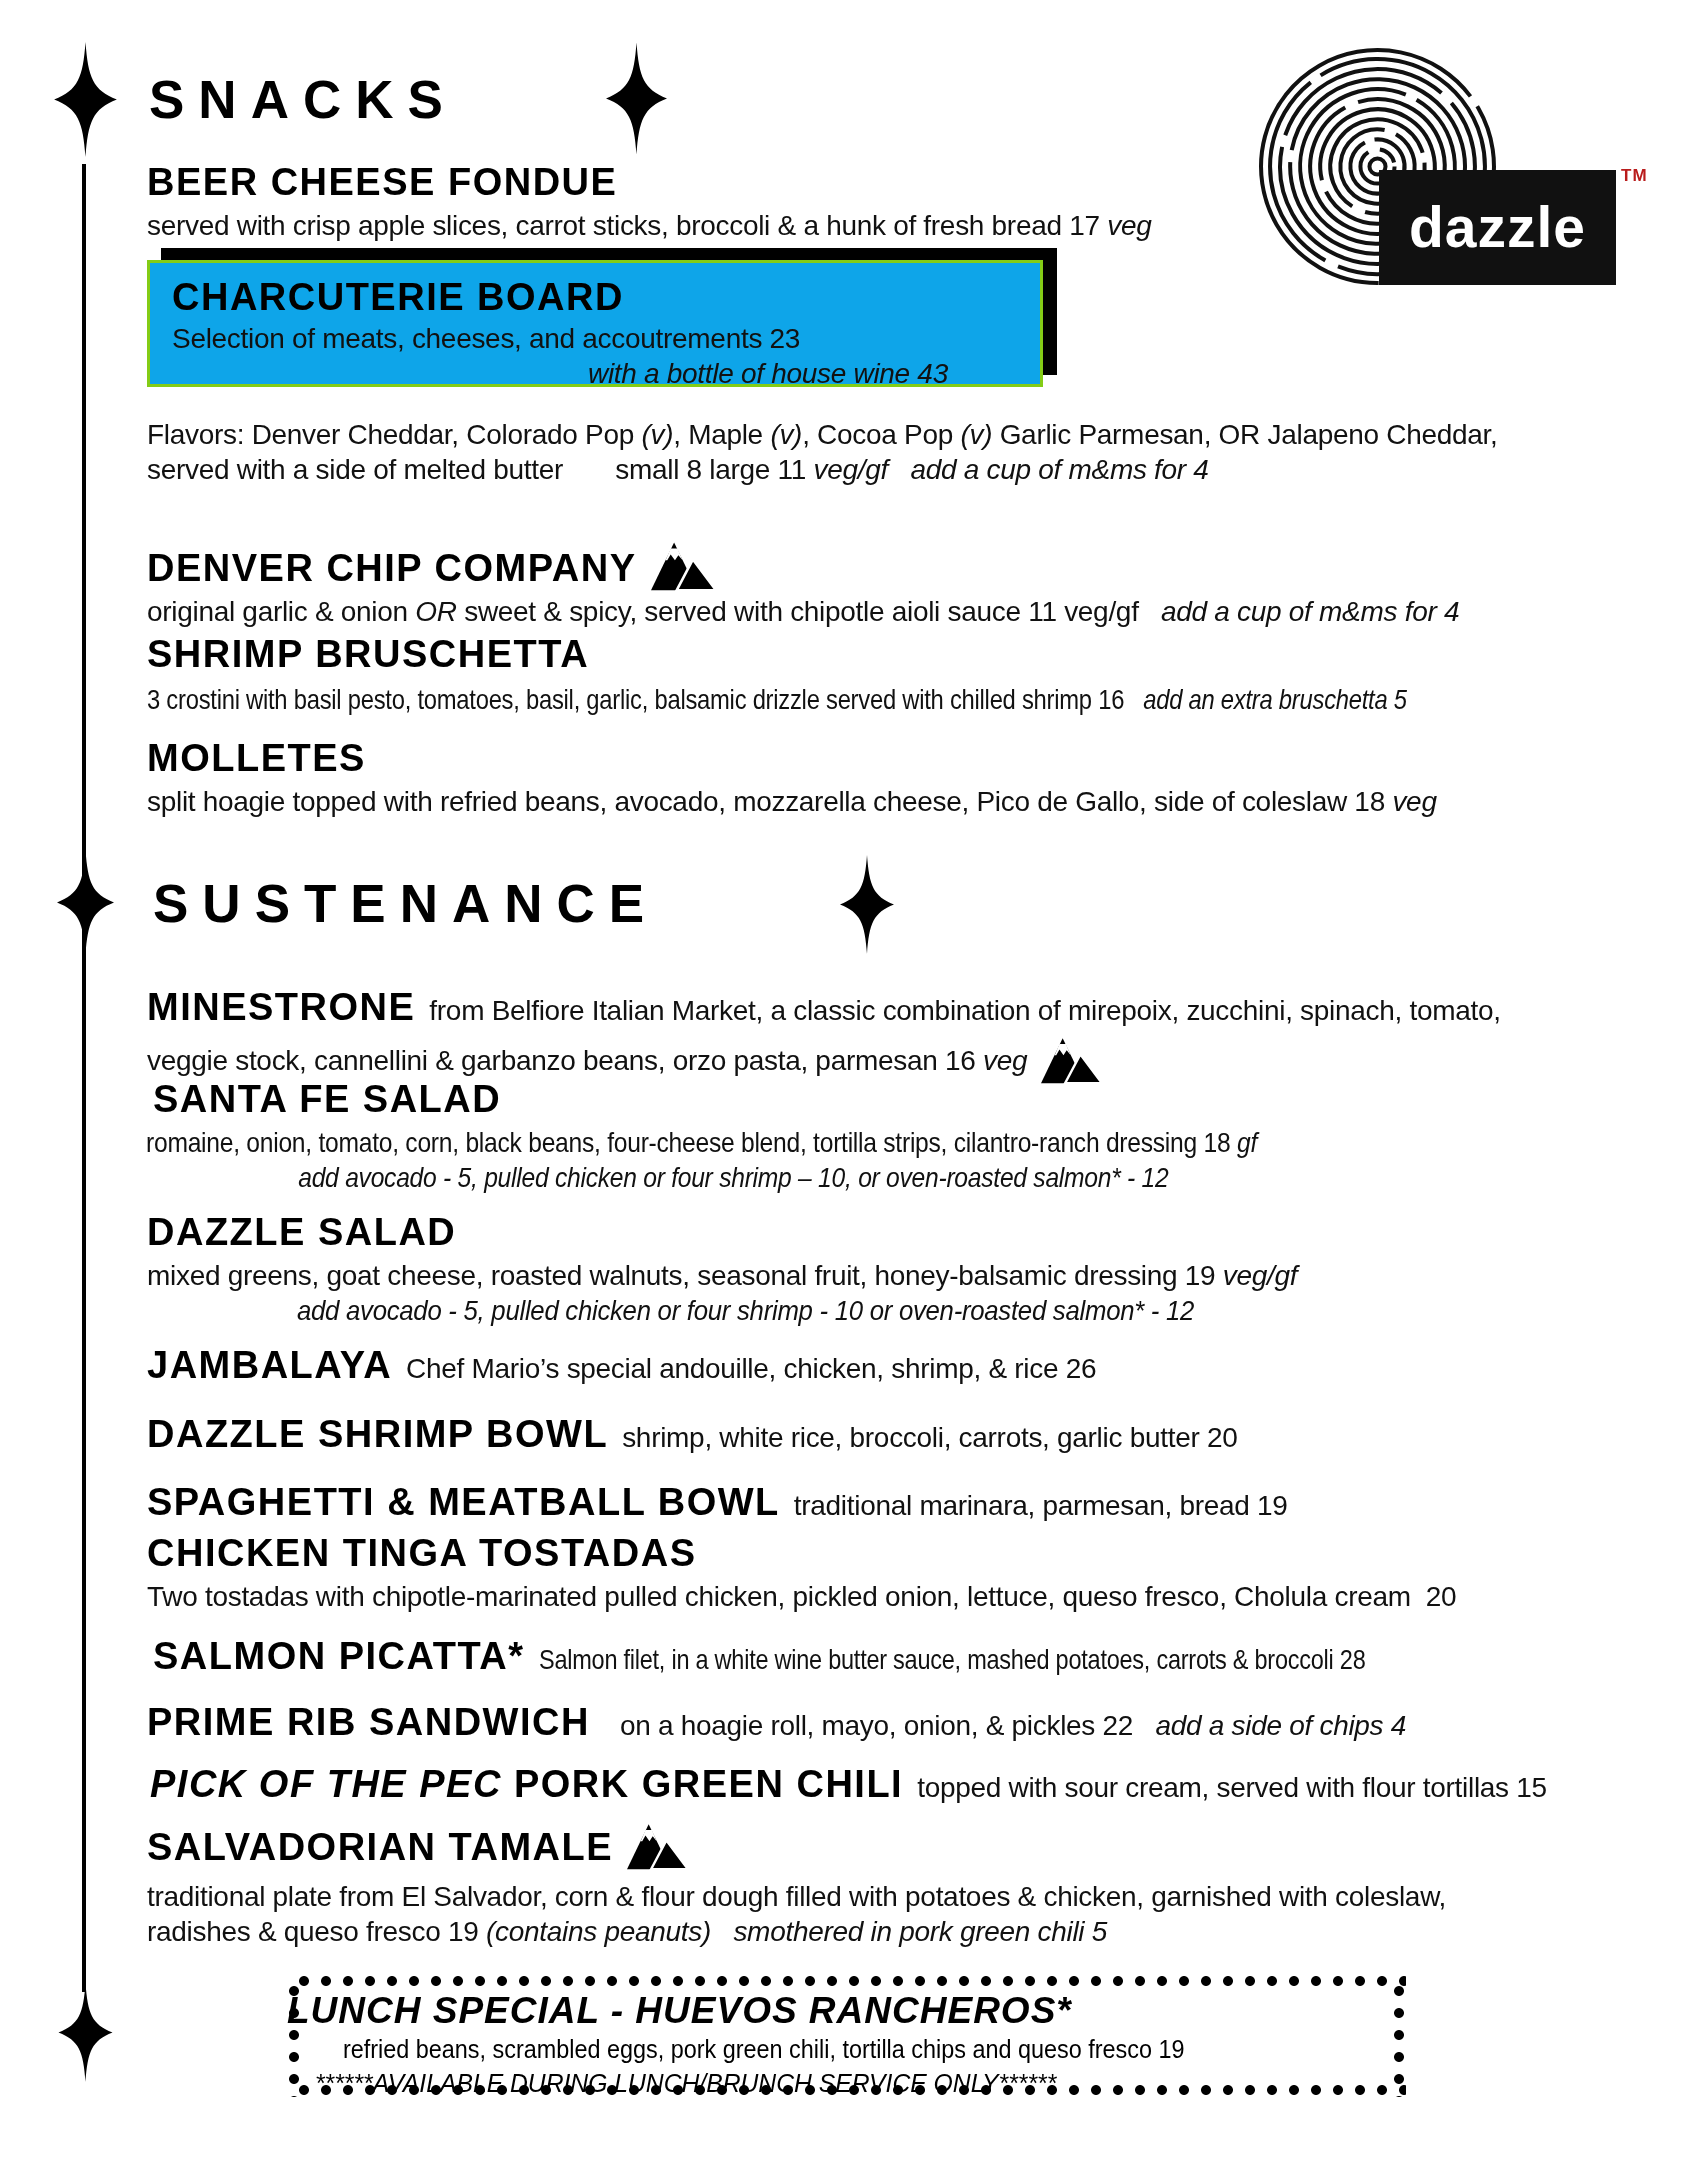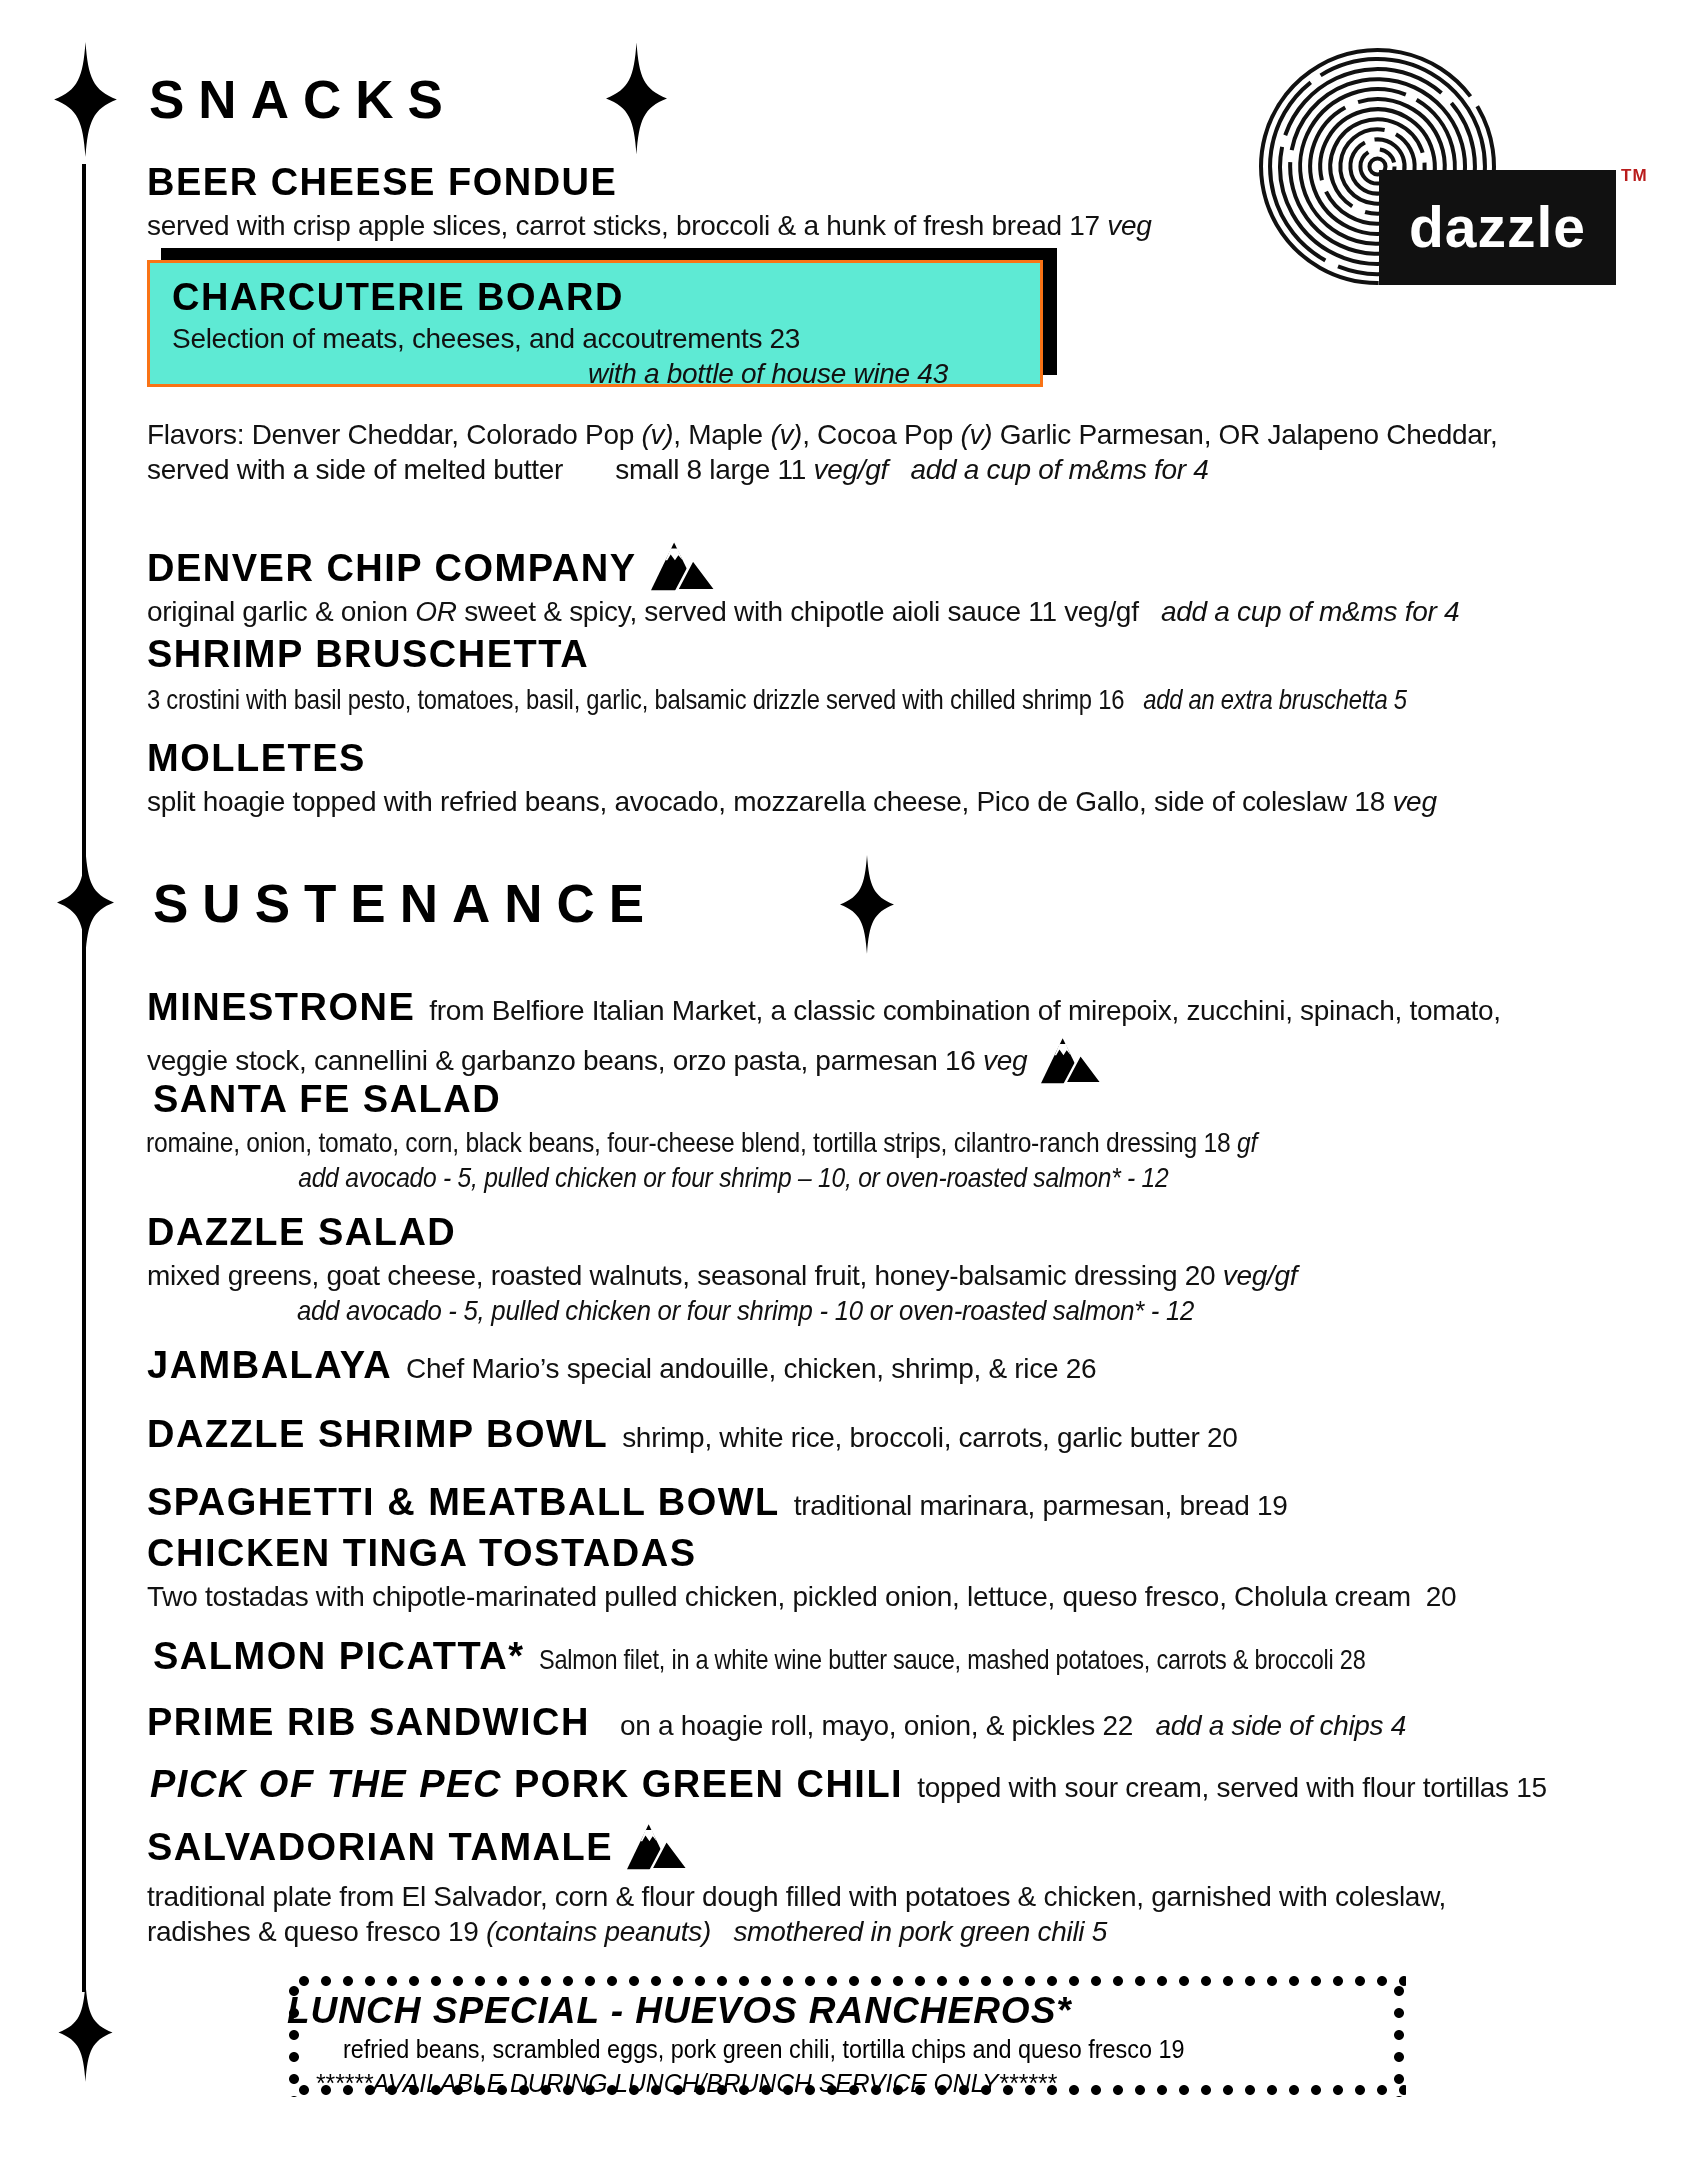--- a/index.html
+++ b/index.html
@@ -27,22 +27,22 @@
   p{margin:0;}
   .desc-line{margin-top:6px;}
   .s-i{font-style:italic;}
   .indent{padding-left:173px;}
   .condP{transform:scaleX(0.88);transform-origin:0 50%;}
   .condS{display:inline-block;transform:scaleX(0.84);transform-origin:0 50%;}
   .mtn{vertical-align:-10px;margin-left:14px;}
   .star-svg{display:block;}
   
   .char-box{
-    left:147px;top:260px;width:896px;height:127px;background:#5eead4;
-    border:3px solid #f97316;box-sizing:border-box;padding:14px 0 0 22px;
+    left:147px;top:260px;width:896px;height:127px;background:#0ea5e9;
+    border:3px solid #84cc16;box-sizing:border-box;padding:14px 0 0 22px;
   }
   .char-shadow{left:161px;top:248px;width:896px;height:127px;background:#000;}
   
   .left-rule{left:82px;top:164px;width:4px;height:1828px;background:#000;}
   
   .brand-box{
     left:1379px;top:170px;width:237px;height:115px;background:#111;
     display:flex;align-items:center;justify-content:center;
   }
   .brand-word{color:#fff;font-size:57px;font-weight:700;letter-spacing:1px;line-height:1;}
@@ -154,21 +154,21 @@
 </div>
 
 <div class="abs item" style="left:153px;top:1079px">
   <p class="t">SANTA FE SALAD</p>
   <p class="desc-line condP" style="margin-left:-7px"><span>romaine, onion, tomato, corn, black beans, four-cheese blend, tortilla strips, cilantro-ranch dressing 18 </span><span class="s-i">gf</span></p>
   <p class="desc-line condP indent" style="margin-top:0;margin-left:-7px"><span class="s-i">add avocado - 5, pulled chicken or four shrimp – 10, or oven-roasted salmon* - 12</span></p>
 </div>
 
 <div class="abs item" style="left:147px;top:1212px">
   <p class="t">DAZZLE SALAD</p>
-  <p class="desc-line"><span>mixed greens, goat cheese, roasted walnuts, seasonal fruit, honey-balsamic dressing 20 </span><span class="s-i">veg/gf</span></p>
+  <p class="desc-line"><span>mixed greens, goat cheese, roasted walnuts, seasonal fruit, honey-balsamic dressing 19 </span><span class="s-i">veg/gf</span></p>
   <p class="desc-line" style="margin-top:0;padding-left:163px;transform:scaleX(0.92);transform-origin:0 50%"><span class="s-i">add avocado - 5, pulled chicken or four shrimp - 10 or oven-roasted salmon* - 12</span></p>
 </div>
 
 <p class="abs inline-item" style="left:147px;top:1345px"><span class="t">JAMBALAYA</span><span class="desc" style="margin-left:14px"><span>Chef Mario’s special andouille, chicken, shrimp, &amp; rice 26</span></span></p>
 
 <p class="abs inline-item" style="left:147px;top:1414px"><span class="t">DAZZLE SHRIMP BOWL</span><span class="desc" style="margin-left:14px"><span>shrimp, white rice, broccoli, carrots, garlic butter 20</span></span></p>
 
 <p class="abs inline-item" style="left:147px;top:1482px"><span class="t">SPAGHETTI &amp; MEATBALL BOWL</span><span class="desc" style="margin-left:14px"><span>traditional marinara, parmesan, bread 19</span></span></p>
 
 <div class="abs item" style="left:147px;top:1533px">

